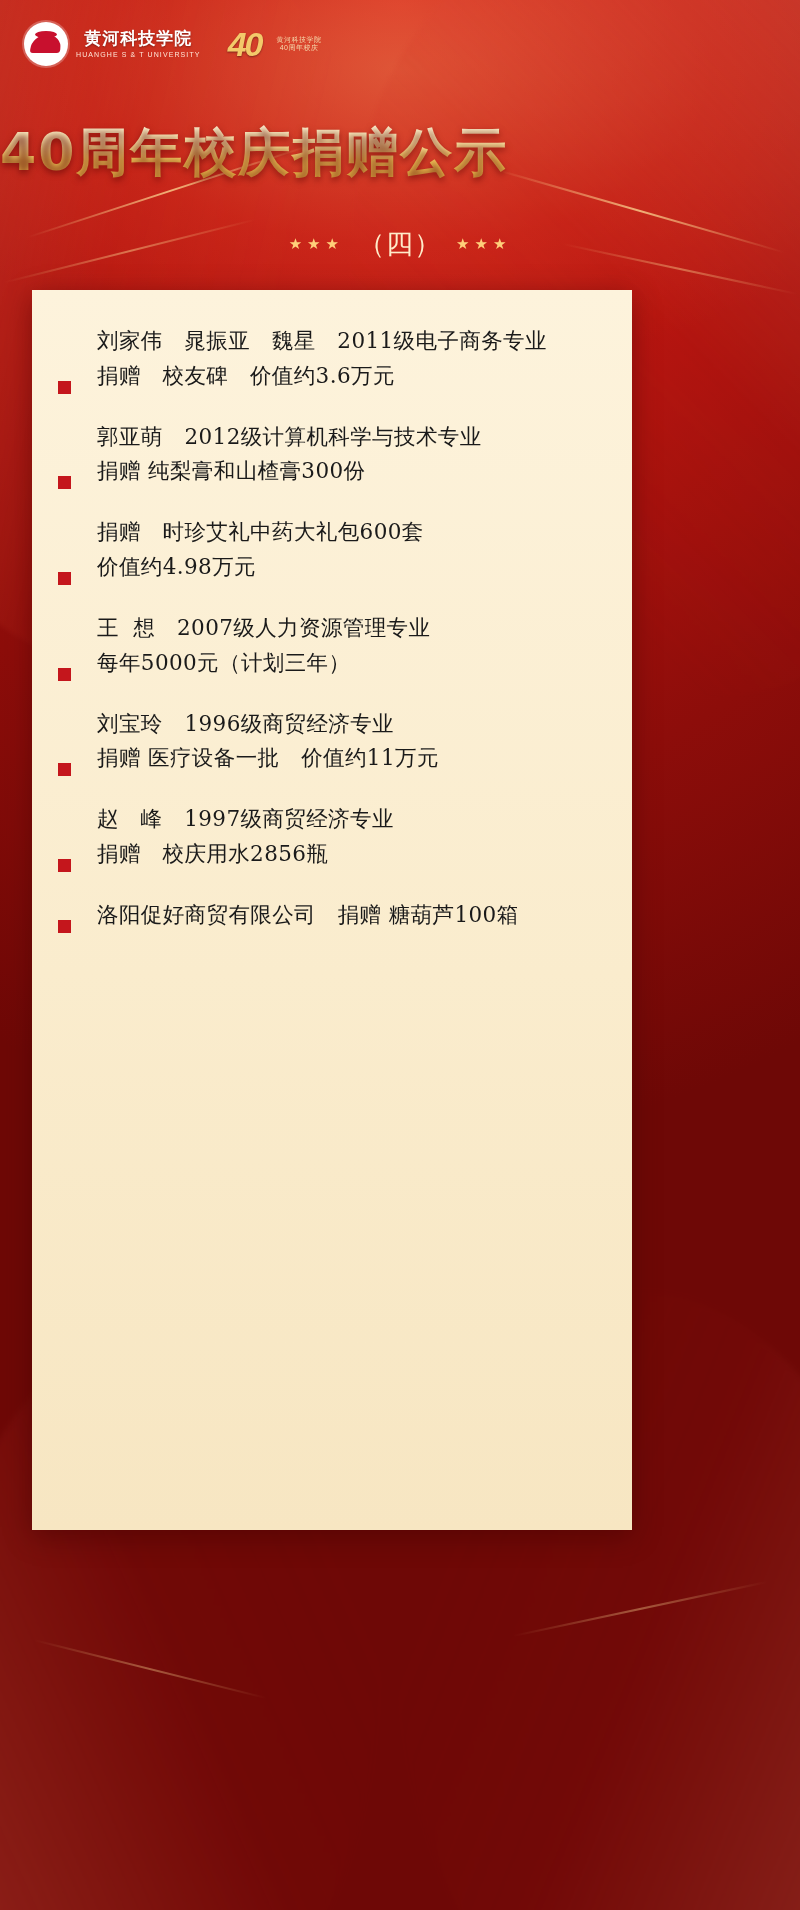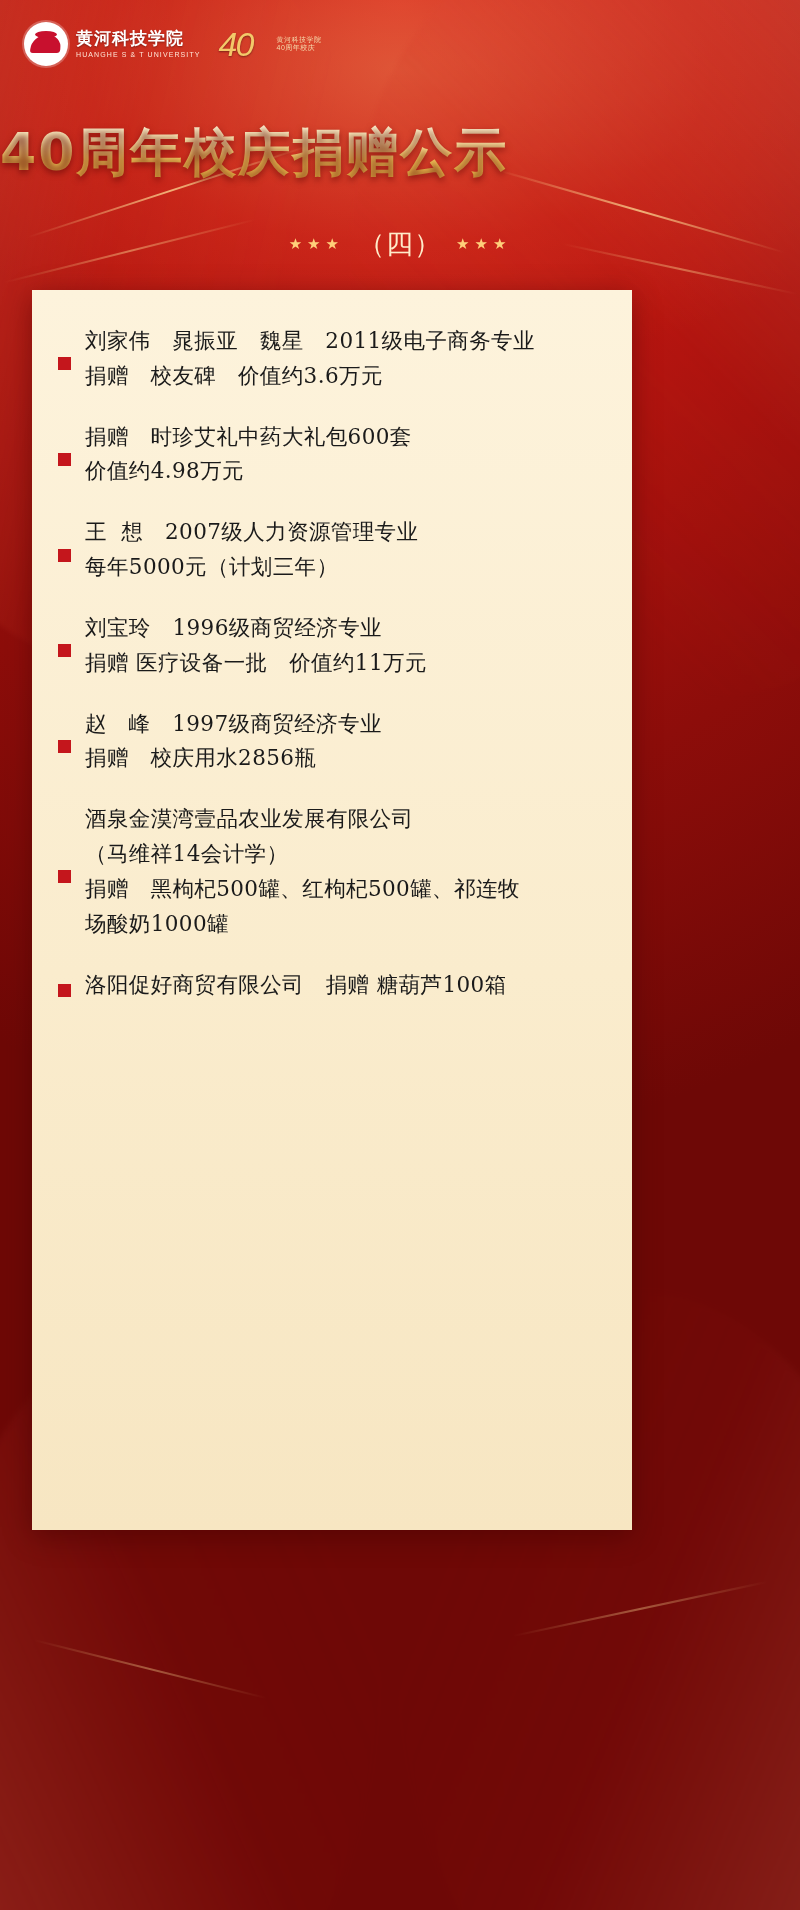--- a/index.html
+++ b/index.html
@@ -85,20 +85,21 @@
 
   
   .logo-bar {
     position: absolute;
     left: 24px;
     top: 22px;
     display: flex;
     align-items: center;
     gap: 18px;
     z-index: 6;
+    text-align: center;
   }
   .logo-univ {
     display: flex;
     align-items: center;
     gap: 8px;
   }
   .logo-mark {
     width: 44px; height: 44px;
     border-radius: 50%;
     background: #ffffff;
@@ -144,21 +145,21 @@
     display: flex;
     align-items: center;
     gap: 6px;
   }
   .logo-40-mark {
     width: 52px; height: 44px;
     position: relative;
   }
   .logo-40-mark .num {
     font-size: 34px;
-    font-weight: normal;
+    font-weight: bold;
     font-style: italic;
     color: #f3c96a;
     letter-spacing: -2px;
     text-shadow: 0 1px 2px rgba(0,0,0,.4);
     line-height: 44px;
   }
   .logo-40-sub {
     display: flex;
     flex-direction: column;
     line-height: 1.1;
@@ -219,22 +220,23 @@
     padding: 34px 26px 20px 26px;
     box-sizing: border-box;
   }
   .entries {
     list-style: none;
     margin: 0;
     padding: 0;
   }
   .entry {
     display: flex;
-    align-items: center;
+    align-items: flex-end;
     margin-bottom: 26px;
+    gap: 12px;
   }
   .bullet {
     width: 13px;
     height: 13px;
     background: #c4161c;
     flex: 0 0 auto;
     margin-top: 10px;
     margin-right: 14px;
   }
   .entry-lines {
@@ -299,20 +301,27 @@
 
       <li class="entry">
         <span class="bullet"></span>
         <div class="entry-lines">
           <div class="line">刘家伟   晁振亚   魏星   2011级电子商务专业</div>
           <div class="line">捐赠   校友碑   价值约3.6万元</div>
         </div>
       </li>
 
 
+      <li class="entry">
+        <span class="bullet"></span>
+        <div class="entry-lines">
+          <div class="line">郭亚萌   2012级计算机科学与技术专业</div>
+          <div class="line">捐赠 纯梨膏和山楂膏300份</div>
+        </div>
+      </li>
 
       <li class="entry">
         <span class="bullet"></span>
         <div class="entry-lines">
           <div class="line">捐赠   时珍艾礼中药大礼包600套</div>
           <div class="line">价值约4.98万元</div>
         </div>
       </li>
 
       <li class="entry">
@@ -333,29 +342,20 @@
       </li>
 
       <li class="entry">
         <span class="bullet"></span>
         <div class="entry-lines">
           <div class="line">赵   峰   1997级商贸经济专业</div>
           <div class="line">捐赠   校庆用水2856瓶</div>
         </div>
       </li>
 
-      <li class="entry">
-        <span class="bullet"></span>
-        <div class="entry-lines">
-          <div class="line">酒泉金漠湾壹品农业发展有限公司</div>
-          <div class="line">（马维祥14会计学）</div>
-          <div class="line">捐赠   黑枸杞500罐、红枸杞500罐、祁连牧</div>
-          <div class="line">场酸奶1000罐</div>
-        </div>
-      </li>
 
       <li class="entry">
         <span class="bullet"></span>
         <div class="entry-lines">
           <div class="line">洛阳促好商贸有限公司   捐赠 糖葫芦100箱</div>
         </div>
       </li>
 
     </ul>
   </div>

